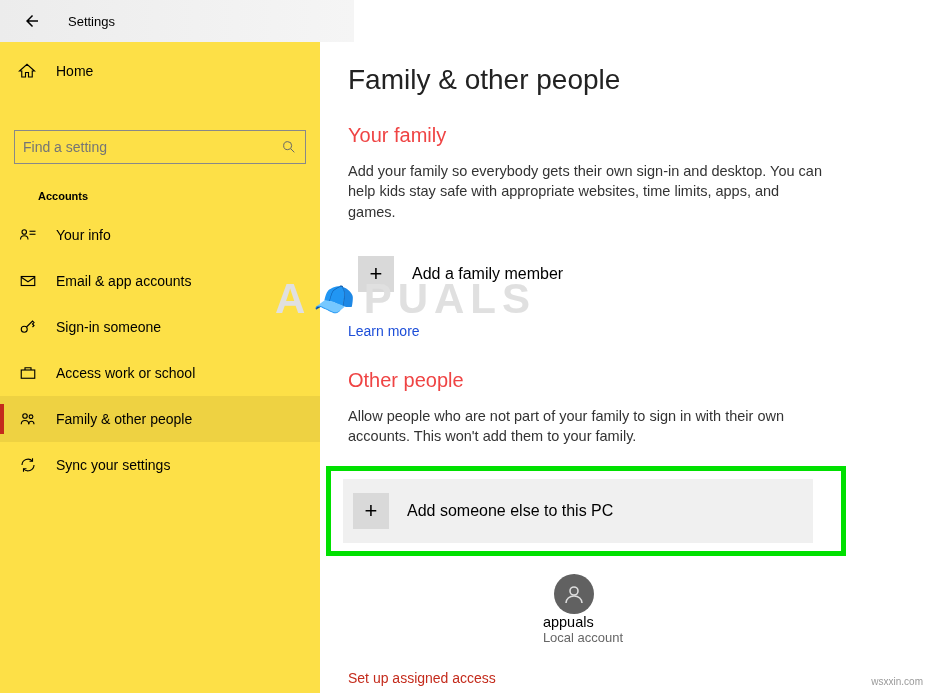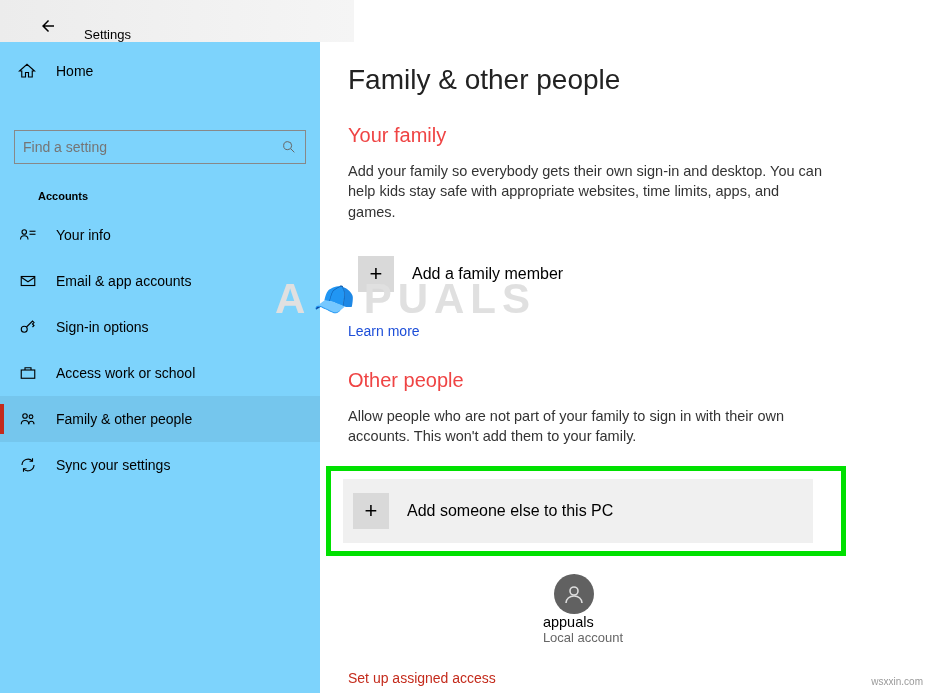--- a/index.html
+++ b/index.html
@@ -13,22 +13,22 @@
       height: 693px;
       background: #fff;
       display: flex;
       flex-direction: column;
       overflow: hidden;
       position: relative;
     }
     .titlebar {
       height: 42px;
       display: flex;
-      align-items: flex-end;
-      padding-left: 32px;
+      align-items: center;
+      padding-left: 16px;
       background: linear-gradient(90deg, #ececec 0%, #f5f5f5 38%, #fff 38%);
     }
     .back-btn {
       width: 32px;
       height: 32px;
       display: flex;
       align-items: center;
       justify-content: center;
       cursor: pointer;
     }
@@ -38,21 +38,21 @@
       font-weight: 400;
       color: #000;
     }
     .layout {
       display: flex;
       flex: 1;
       overflow: hidden;
     }
     .sidebar {
       width: 320px;
-      background: #7dd3fc;
+      background: #fde047;
       padding: 10px 0;
       position: relative;
     }
     .home-row {
       display: flex;
       align-items: center;
       padding: 10px 18px;
       cursor: pointer;
     }
     .home-row .ic { width: 20px; margin-right: 18px; }
@@ -271,21 +271,21 @@
       </span>
       <span>Email &amp; app accounts</span>
     </div>
     <div class="nav-item">
       <span class="ic">
         <svg width="18" height="18" viewBox="0 0 24 24">
             <circle cx="7" cy="15" r="4" fill="none" stroke="#000" stroke-width="1.5"></circle>
             <path d="M10 12l8-8 2 2-2 2 2 2-2 2" fill="none" stroke="#000" stroke-width="1.5"></path>
           </svg>
       </span>
-      <span>Sign-in options</span>
+      <span>Sign-in someone</span>
     </div>
     <div class="nav-item">
       <span class="ic">
         <svg width="18" height="18" viewBox="0 0 24 24">
             <rect x="3" y="8" width="18" height="11" fill="none" stroke="#000" stroke-width="1.5"></rect>
             <path d="M8 8V5h8v3" fill="none" stroke="#000" stroke-width="1.5"></path>
           </svg>
       </span>
       <span>Access work or school</span>
     </div>

